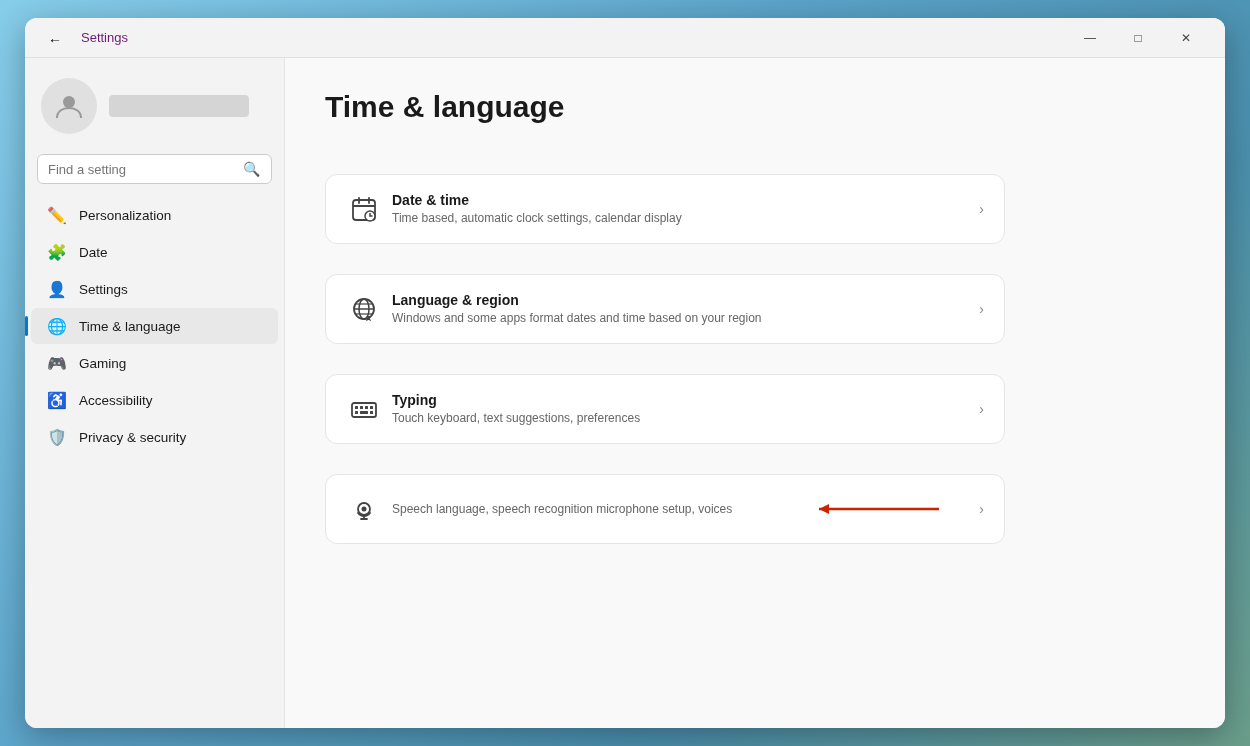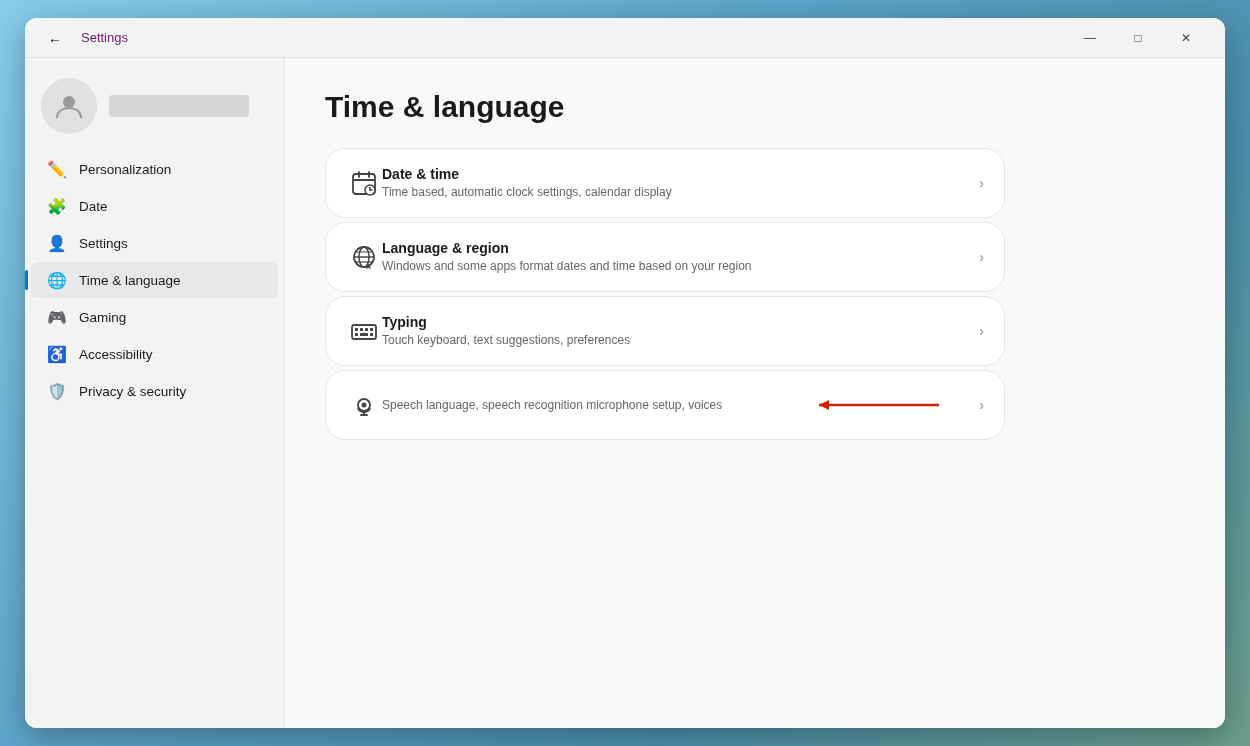--- a/index.html
+++ b/index.html
@@ -178,28 +178,29 @@
       margin-bottom: 24px;
     }
     .settings-list {
       display: flex;
       flex-direction: column;
       gap: 4px;
       max-width: 680px;
     }
     .settings-item {
       background: white;
-      border-radius: 20px;
+      border-radius: 12px;
       padding: 16px 20px;
       display: flex;
       align-items: center;
-      gap: 0;
+      gap: 10px;
       cursor: pointer;
       border: 1px solid #e5e5e5;
       position: relative;
+      margin-top: 26px;
     }
     .settings-item-icon {
       width: 36px;
       height: 36px;
       display: flex;
       align-items: center;
       justify-content: center;
       font-size: 22px;
       flex-shrink: 0;
       color: #444;
@@ -247,20 +248,24 @@
       <div class="user-section">
         <div class="avatar">
           <svg viewBox="0 0 32 32" fill="none" xmlns="http://www.w3.org/2000/svg">
             <circle cx="16" cy="12" r="6" fill="#999"></circle>
             <path d="M4 28c0-6.627 5.373-10 12-10s12 3.373 12 10" stroke="#999" stroke-width="2" fill="none"></path>
           </svg>
         </div>
         <div class="user-name-placeholder"></div>
       </div>
 
+      <div class="search-box">
+        <input class="search-input" type="text" placeholder="Find a setting" style="">
+        <div class="search-icon-box">🔍</div>
+      </div>
 
       <div>
         <div class="nav-item">
           <div class="nav-icon">✏️</div>
           <span class="nav-label">Personalization</span>
         </div>
         <div class="nav-item">
           <div class="nav-icon">🧩</div>
           <span class="nav-label">Date</span>
         </div>

